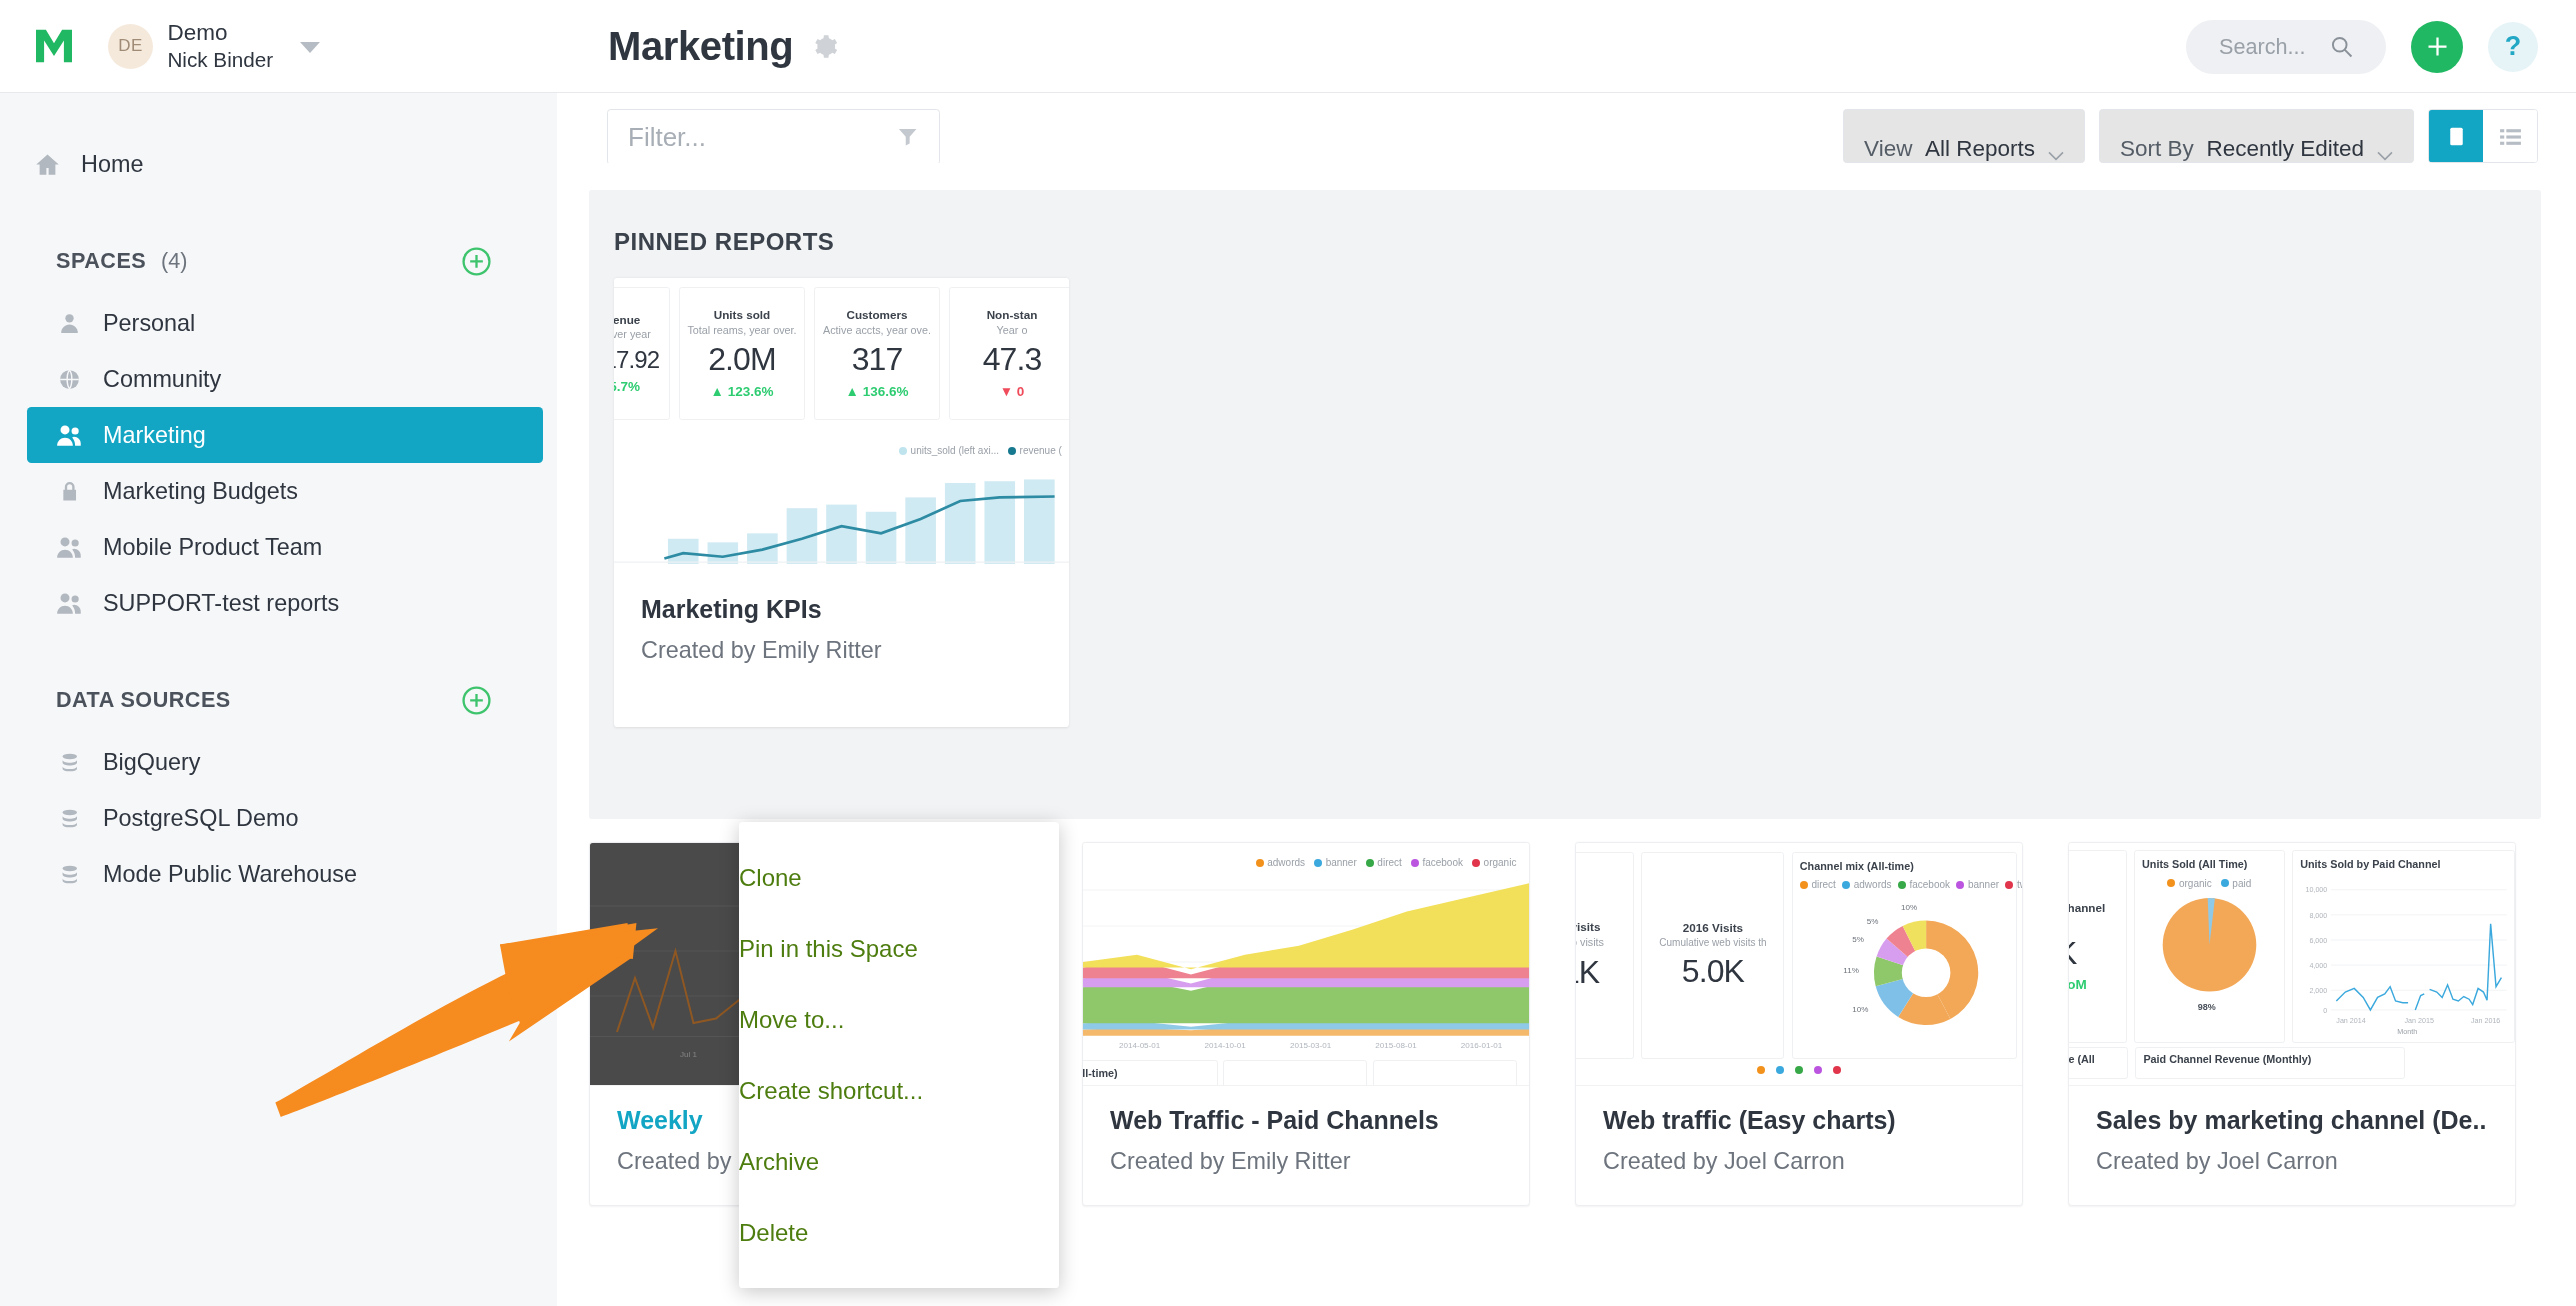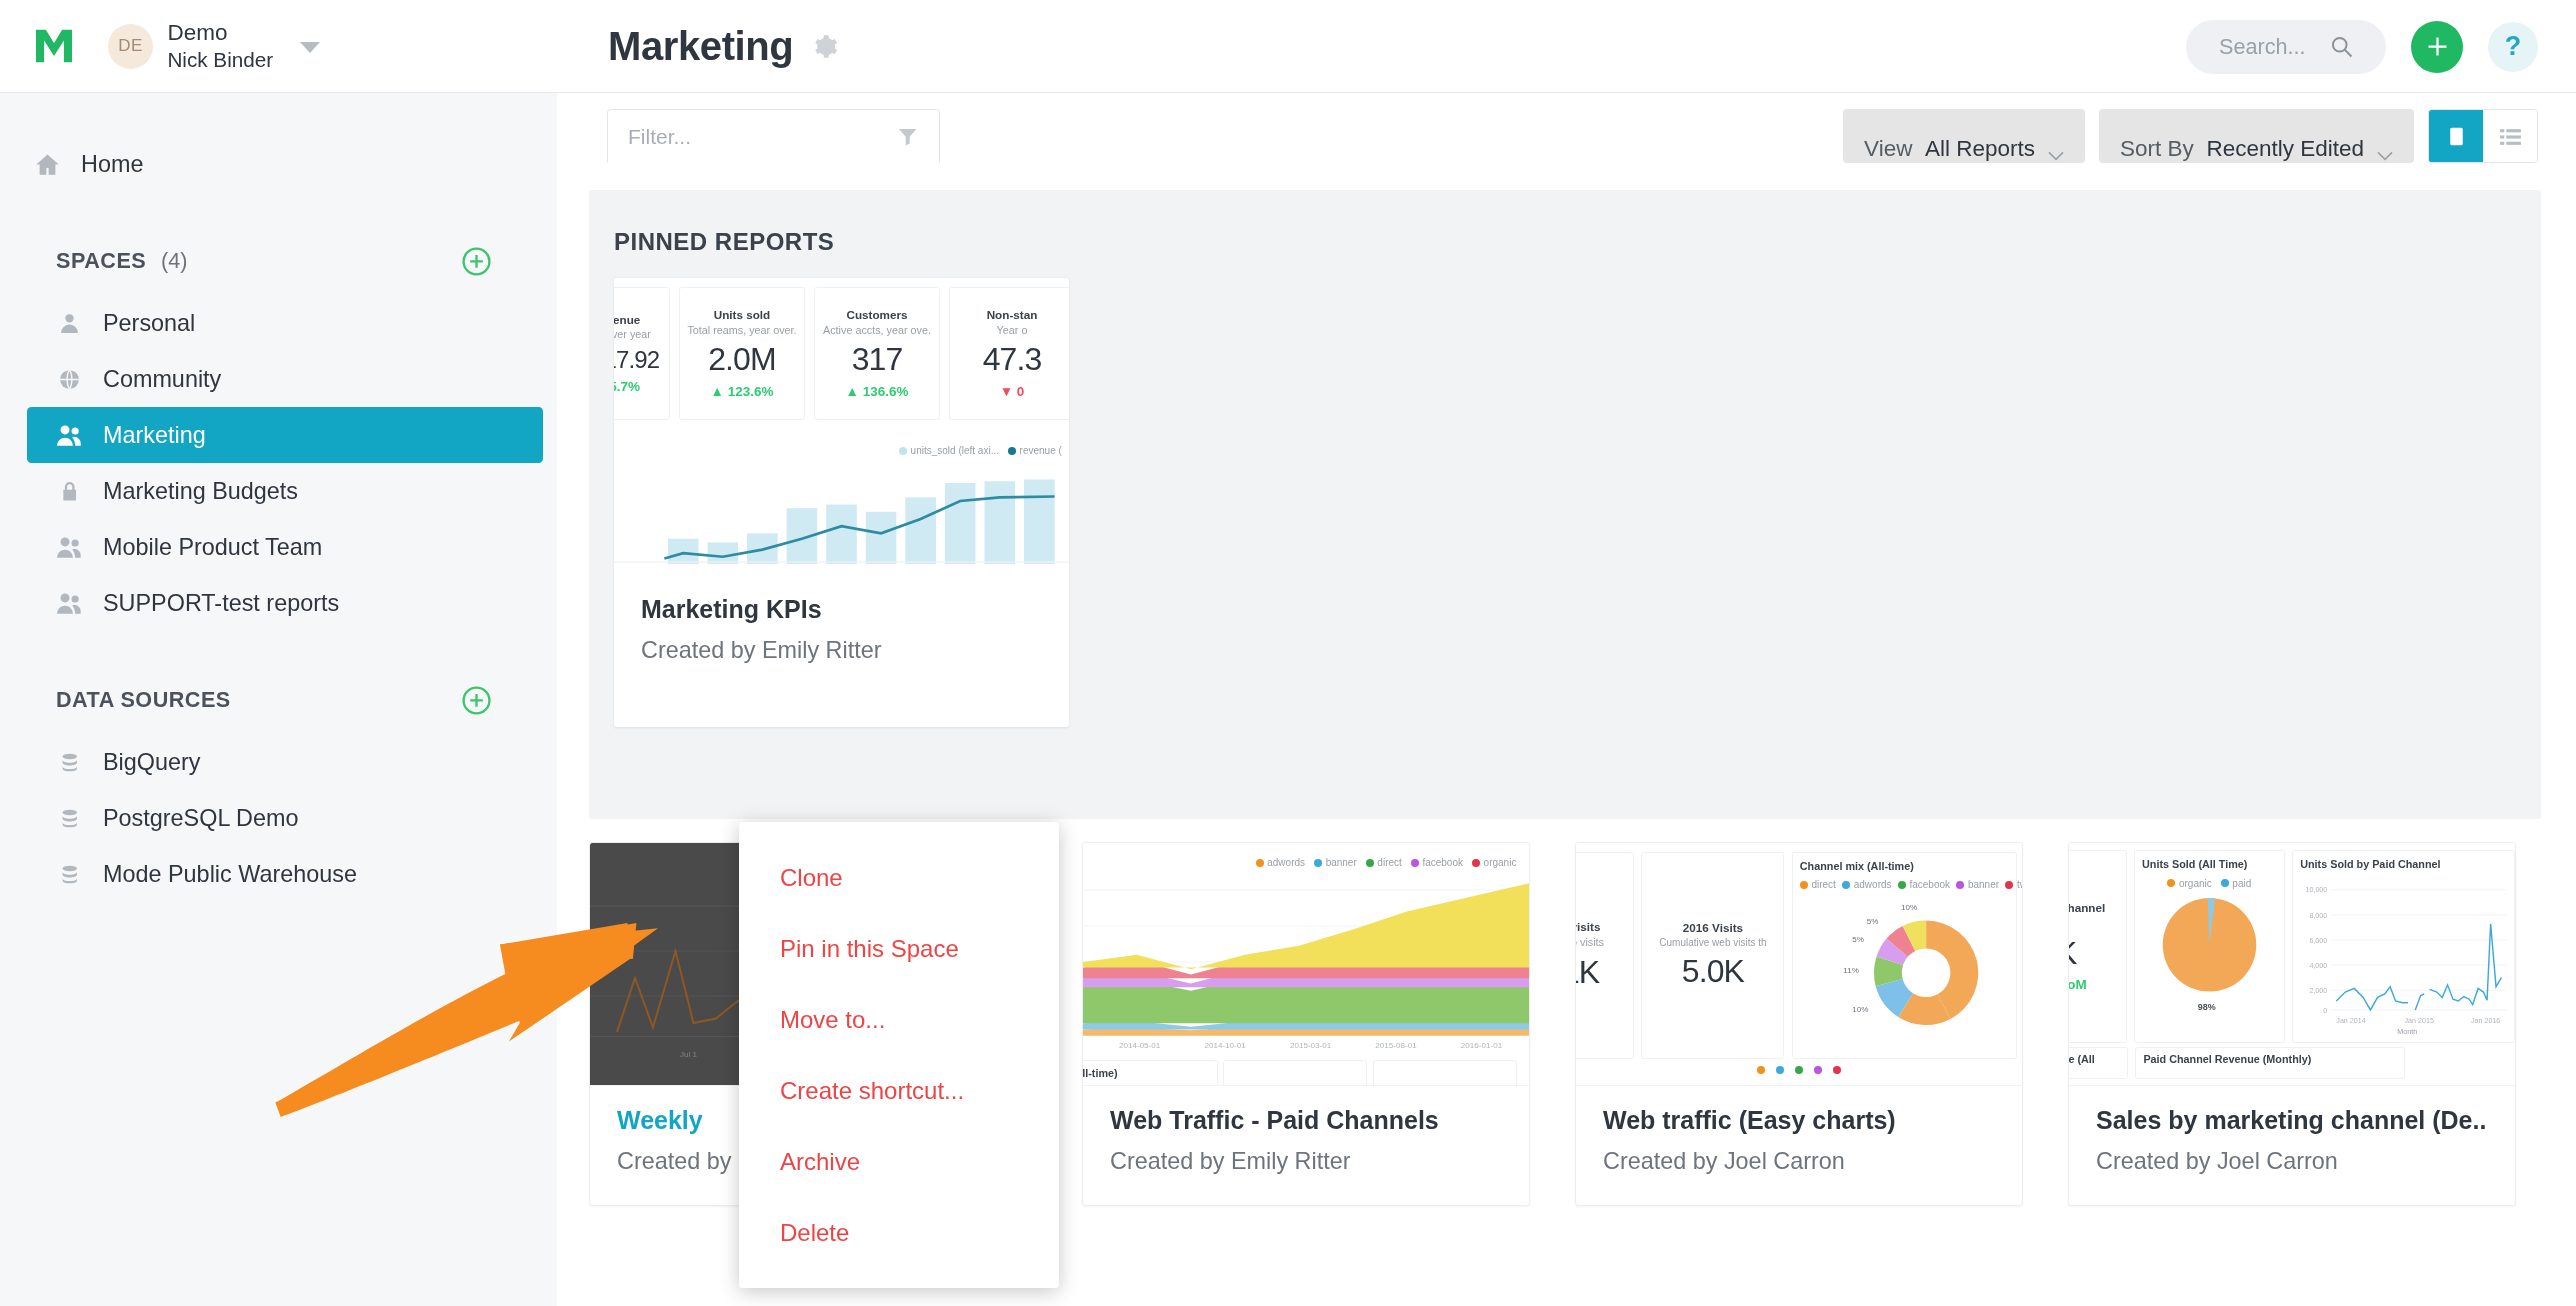--- a/index.html
+++ b/index.html
@@ -95,21 +95,21 @@
   .toolbar {
     position: relative; height: 70px; display: flex; align-items: center;
   }
   .filter-input {
     position: absolute; left: 50px; top: 16px;
     width: 333px; height: 56px; background: #ffffff;
     border: 0.9px solid #e2e5e9; border-radius: 3.6px;
     display: flex; align-items: center; padding: 0 20px;
     justify-content: space-between;
   }
-  .filter-text { font-size: 21px; color: #a8aeb5; }
+  .filter-text { font-size: 26px; color: #a8aeb5; }
   .funnel-icon { width: 23.4px; height: 23.4px; }
   .toolbar-right {
     position: absolute; right: 38px; top: 16px;
     display: flex; align-items: center; gap: 14.4px;
   }
   .select-box {
     height: 54px; border: 0.9px solid #e2e5e9; border-radius: 3.6px; background: #e5e5e5;
     display: flex; align-items: flex-end; padding: 0 20px; gap: 12.6px;
   }
   .select-label { font-size: 22.5px; color: #545c66; }
@@ -164,21 +164,21 @@
 
   
   .ctx-menu {
     position: absolute; left: 739px; top: 822px; width: 320px;
     background: #ffffff; border-radius: 3.6px;
     box-shadow: 0 3.6px 20px rgba(0,0,0,.22);
     padding: 20px 0; z-index: 40;
   }
   .ctx-item {
     height: 71px; display: flex; align-items: center;
-    padding-left: 41px; font-size: 24px; color: #ef4444;
+    font-size: 24px; color: #4d7c0f;
   }
 
   
   .arrow-anno { position: absolute; left: 252px; top: 876px; z-index: 45; pointer-events: none; }
 
   
   .kpi-strip { display: flex; gap: 9px; padding: 9px 0 0 0; }
   .kpi-tile {
     border: 0.9px solid #eef0f2; border-radius: 2.7px;
     padding: 9px 5.4px; text-align: center; background: #fff;

